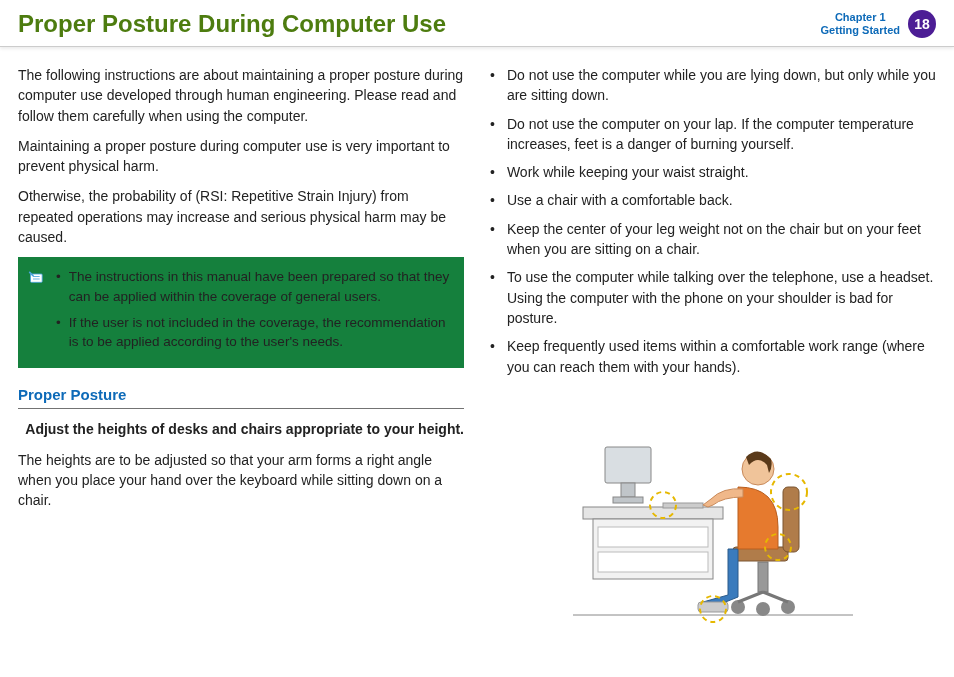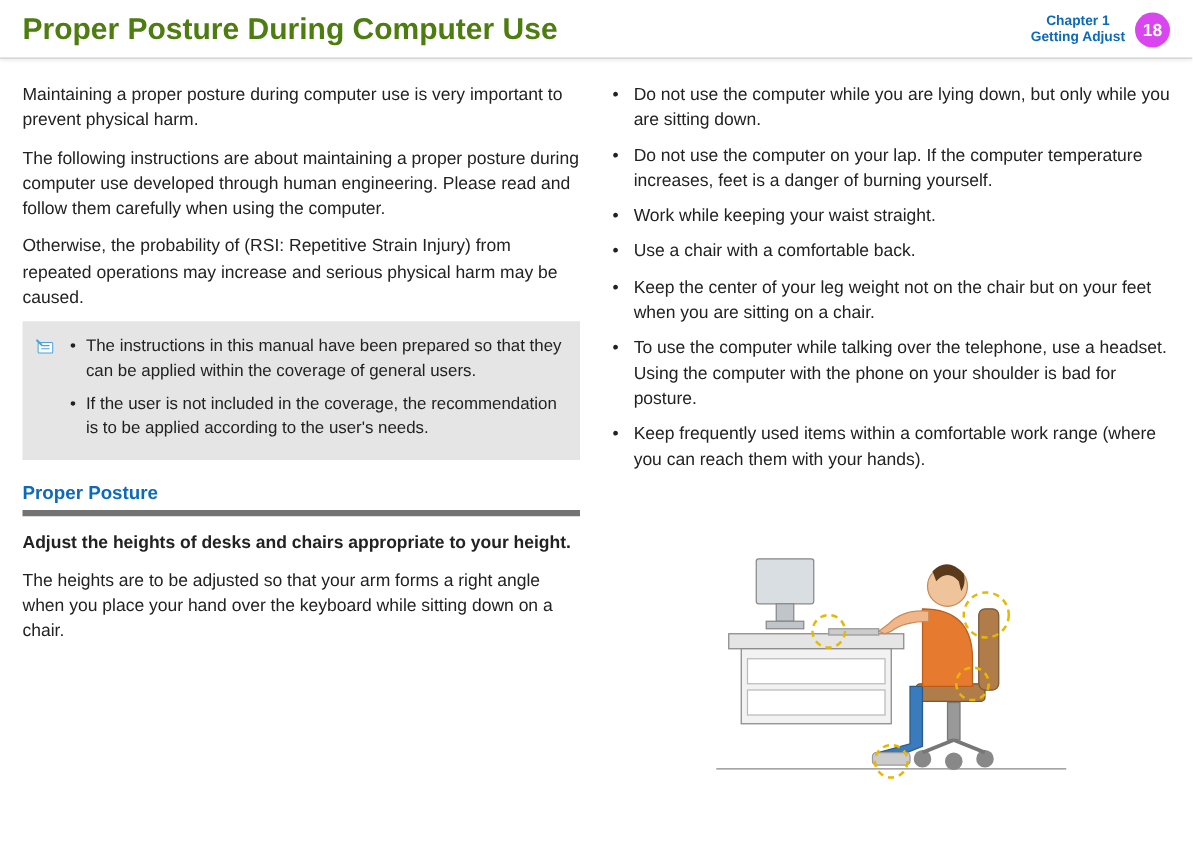--- a/index.html
+++ b/index.html
@@ -33,42 +33,42 @@
     text-align: center;
     font-size: 11px;
     color: #0d6ab8;
     font-weight: bold;
     line-height: 1.2;
   }
   .page-badge {
     width: 28px;
     height: 28px;
     border-radius: 50%;
-    background: #d946ef;
+    background: #4c1d95;
     color: #fff;
     display: flex;
     align-items: center;
     justify-content: center;
     font-weight: bold;
     font-size: 14px;
   }
   .content {
     display: flex;
     gap: 26px;
     padding: 18px 18px 10px 18px;
   }
   .col {
     flex: 1;
     font-size: 14px;
     line-height: 1.45;
     color: #222;
   }
   .col p { margin-bottom: 10px; }
   .note-box {
-    background: #e5e5e5;
+    background: #15803d;
     padding: 10px 14px 10px 10px;
     margin: 10px 0 16px 0;
     display: flex;
     gap: 8px;
     font-size: 13.5px;
   }
   .note-icon {
     flex: 0 0 20px;
     margin-top: 2px;
   }
@@ -79,28 +79,29 @@
     margin-bottom: 6px;
   }
   .note-list li::before {
     content: "•";
     flex: 0 0 auto;
   }
   .section-title {
     color: #0d6ab8;
     font-weight: bold;
     font-size: 15px;
-    border-bottom: 5px solid #737373;
+    border-bottom: 1px solid #737373;
     padding-bottom: 3px;
     margin-bottom: 10px;
   }
   .sub-bold {
     font-weight: bold;
     margin-bottom: 8px;
     font-size: 14px;
+    text-align: right;
   }
   .bullet-list { list-style: none; }
   .bullet-list li {
     display: flex;
     gap: 12px;
     margin-bottom: 8px;
   }
   .bullet-list li::before {
     content: "•";
     flex: 0 0 auto;
@@ -113,31 +114,31 @@
   .illustration svg { width: 300px; height: 240px; }
 </style>
 </head>
 <body>
 
 <div class="header">
   <div class="page-title">Proper Posture During Computer Use</div>
   <div class="header-right">
     <div class="chapter-info">
       <div>Chapter 1</div>
-      <div>Getting Adjust</div>
+      <div>Getting Started</div>
     </div>
     <div class="page-badge">18</div>
   </div>
 </div>
 
 <div class="content">
 
   <div class="col">
+    <p>The following instructions are about maintaining a proper posture during computer use developed through human engineering. Please read and follow them carefully when using the computer.</p>
     <p>Maintaining a proper posture during computer use is very important to prevent physical harm.</p>
-    <p>The following instructions are about maintaining a proper posture during computer use developed through human engineering. Please read and follow them carefully when using the computer.</p>
     <p>Otherwise, the probability of (RSI: Repetitive Strain Injury) from repeated operations may increase and serious physical harm may be caused.</p>
 
     <div class="note-box">
       <div class="note-icon">
         <svg viewBox="0 0 24 24" width="20" height="20">
           <rect x="3" y="6" width="14" height="10" rx="1" fill="#fff" stroke="#4aa3dd" stroke-width="1"></rect>
           <path d="M6 9 L14 9 M6 12 L14 12" stroke="#4aa3dd" stroke-width="1"></path>
           <path d="M2 4 L6 8" stroke="#4aa3dd" stroke-width="2" stroke-linecap="round"></path>
         </svg>
       </div>

